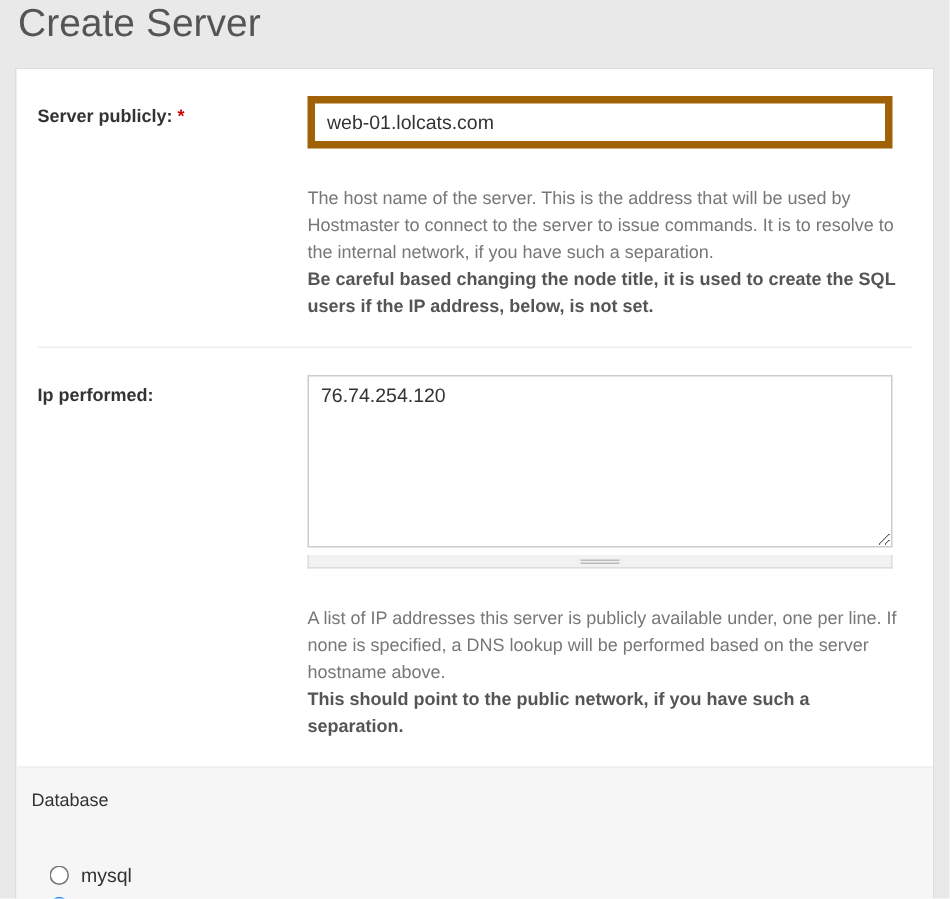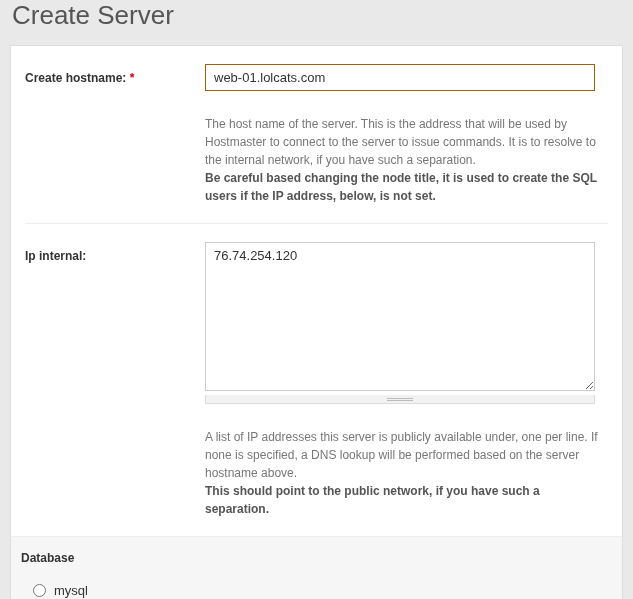--- a/index.html
+++ b/index.html
@@ -52,28 +52,28 @@
       color: #c00;
     }
     .field-col {
       flex: 1;
     }
     input[type="text"] {
       width: 100%;
       max-width: 390px;
       padding: 5px 8px;
       font-size: 13px;
-      border: 1px solid #a16207;
+      border: 5px solid #a16207;
       color: #333;
       font-family: inherit;
     }
     textarea {
       width: 100%;
       max-width: 390px;
-      height: 149px;
+      height: 115px;
       padding: 5px 8px;
       font-size: 13px;
       border: 1px solid #ccc;
       color: #333;
       font-family: inherit;
       resize: vertical;
     }
     .grippie {
       width: 100%;
       max-width: 390px;
@@ -106,23 +106,23 @@
       color: #555;
     }
     .fieldset {
       background: #f6f6f6;
       border-top: 1px solid #eee;
       padding: 14px 10px 4px 10px;
       margin: 0 -14px;
     }
     .fieldset-title {
       font-size: 12px;
-      font-weight: bold;
+      font-weight: normal;
       color: #333;
-      margin-bottom: 18px;
+      margin-bottom: 36px;
     }
     .radios {
       padding: 0 0 14px 12px;
     }
     .radio-item {
       display: flex;
       align-items: center;
       margin-bottom: 6px;
       font-size: 13px;
       color: #333;
@@ -134,36 +134,36 @@
 </head>
 <body>
 
 <h1 class="page-title">Create Server</h1>
 
 <div class="form-card">
 
   <div class="form-row">
     <div class="label-col">
       <label>
-        <span>Create hostname:</span>
+        <span>Server publicly:</span>
         <span class="required">*</span>
       </label>
     </div>
     <div class="field-col">
       <input type="text" value="web-01.lolcats.com" style="">
       <div class="help-text">
         <span>The host name of the server. This is the address that will be used by Hostmaster to connect to the server to issue commands. It is to resolve to the internal network, if you have such a separation.</span><br>
         <b>Be careful based changing the node title, it is used to create the SQL users if the IP address, below, is not set.</b>
       </div>
     </div>
   </div>
 
   <div class="form-row no-border">
     <div class="label-col">
-      <label>Ip internal:</label>
+      <label>Ip performed:</label>
     </div>
     <div class="field-col">
       <textarea style="">76.74.254.120</textarea>
       <div class="grippie"></div>
       <div class="help-text">
         <span>A list of IP addresses this server is publicly available under, one per line. If none is specified, a DNS lookup will be performed based on the server hostname above.</span><br>
         <b>This should point to the public network, if you have such a separation.</b>
       </div>
     </div>
   </div>

